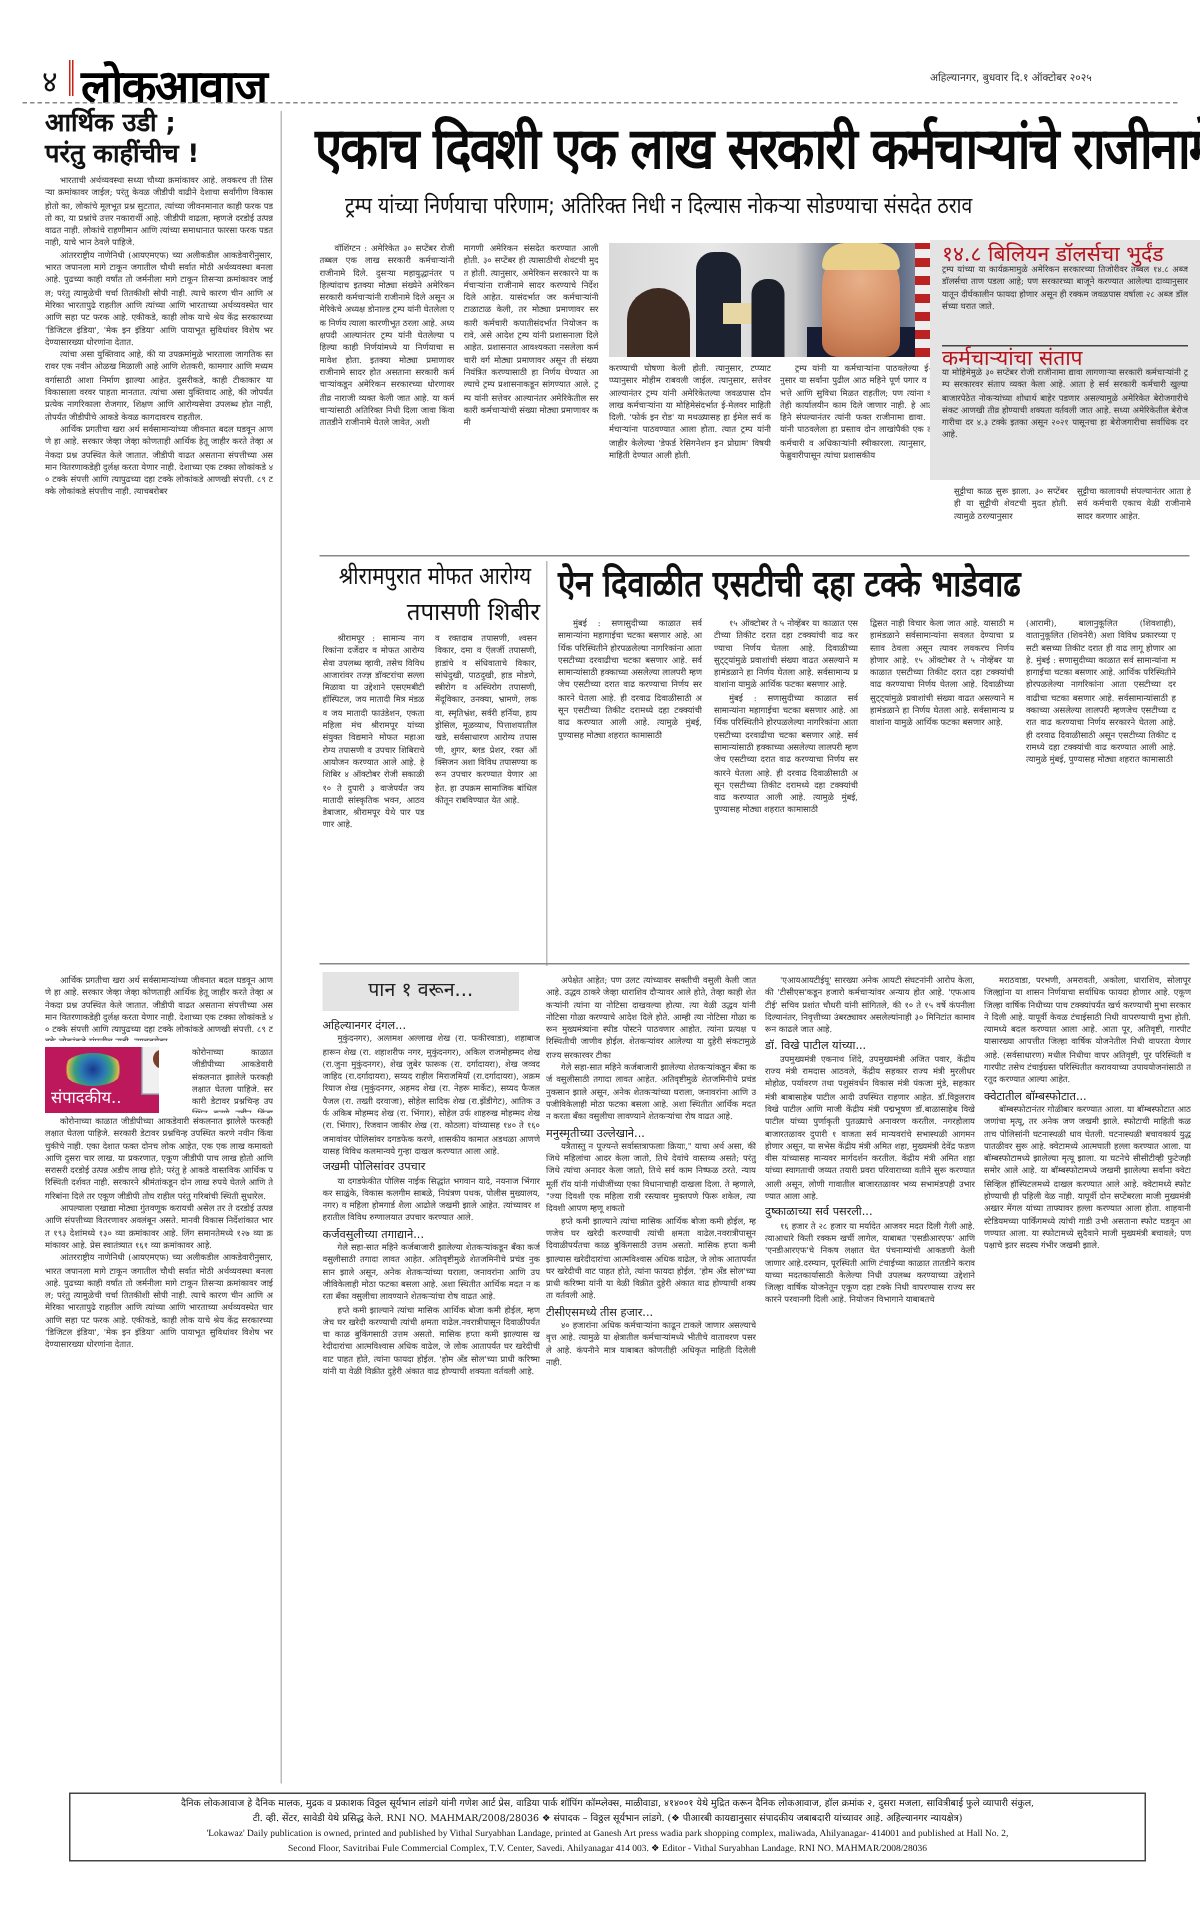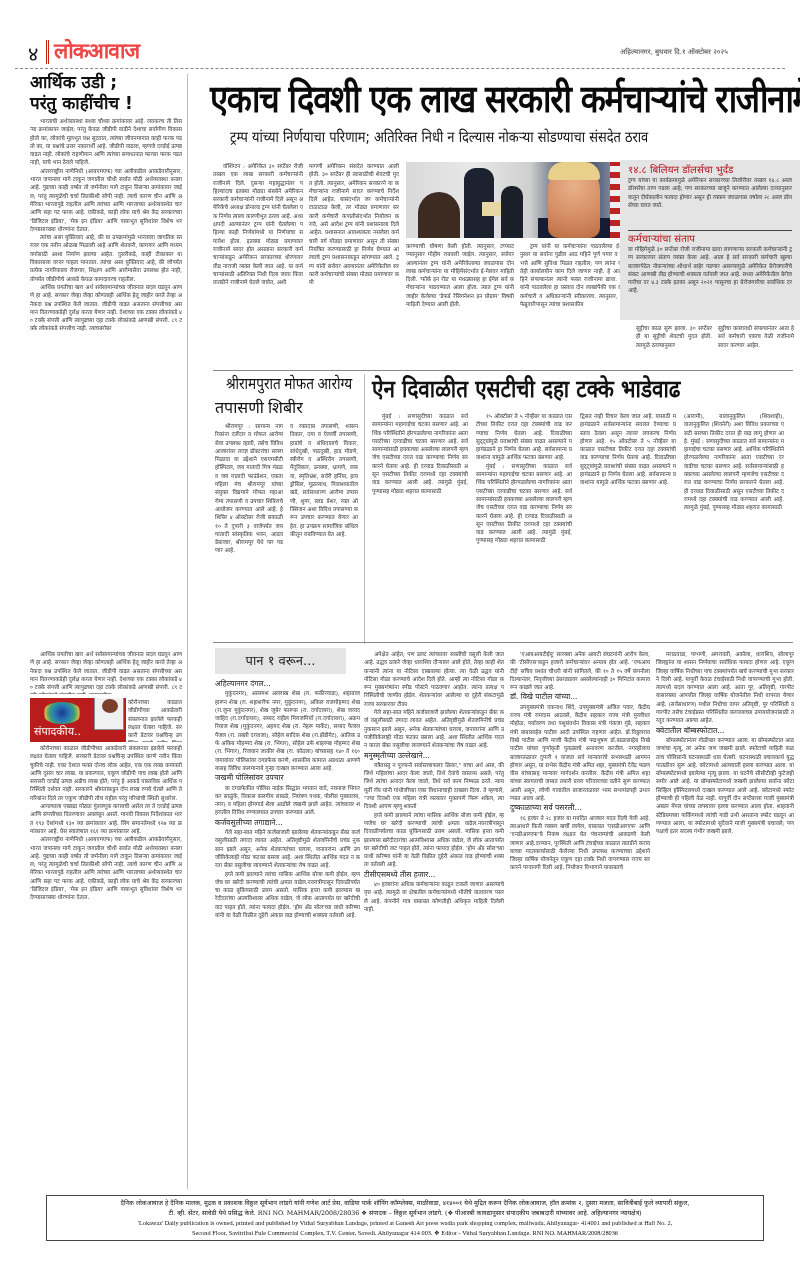--- a/index.html
+++ b/index.html
@@ -3,44 +3,44 @@
 <meta charset="utf-8">
 <style>
   *{box-sizing:border-box;margin:0;padding:0;}
   html,body{width:800px;height:1271px;background:#fff;overflow:hidden;}
   body{font-family:"DejaVu Serif",serif;color:#222;position:relative;}
   .abs{position:absolute;}
   .txt{font-size:5.6px;line-height:8.3px;color:#333;text-align:justify;overflow:hidden;word-break:break-all;}
   .txt p{text-indent:10px;}
   .mast-num{left:28px;top:40px;font-size:20px;font-family:"DejaVu Sans",sans-serif;color:#111;}
   .mast-bar{left:46px;top:40px;width:3px;height:24px;border-left:1px solid #c21;border-right:1px solid #c21;}
-  .mast-logo{left:54px;top:36px;font-size:21px;font-weight:bold;color:#ef4444;font-family:Liberation Sans, sans-serif;letter-spacing:-1px;}
+  .mast-logo{left:54px;top:36px;font-size:30px;font-weight:bold;color:#000000;font-family:Liberation Sans, sans-serif;letter-spacing:-1px;}
   .dateline{left:620px;top:47px;font-size:7px;color:#333;font-family:"DejaVu Sans",sans-serif;}
   .dotline{left:15px;top:68px;width:770px;border-top:1px dashed #888;}
   .ed-head{left:30px;top:72px;width:150px;text-align:left;font-size:17px;font-weight:bold;font-family:"DejaVu Sans",sans-serif;line-height:21px;color:#111;}
   .main-head{left:210px;top:76px;width:580px;font-size:38px;font-weight:bold;font-family:"DejaVu Sans",sans-serif;color:#0a0a0a;letter-spacing:-1.5px;transform:scaleX(.86);transform-origin:left;white-space:nowrap;line-height:46px;}
   .sub-head{left:230px;top:126px;width:570px;font-size:15px;font-family:"DejaVu Sans",sans-serif;color:#111;white-space:nowrap;transform:scaleX(.86);transform-origin:left;}
   .vrule{border-left:1px solid #bbb;}
   .hrule{border-top:1px solid #888;}
   .photo{left:406px;top:162px;width:226px;height:76px;background:linear-gradient(90deg,#d9d9d9 0%,#e8e8e8 30%,#cfcfcf 55%,#233250 75%,#b0b8c8 100%);overflow:hidden;}
   .photo .woman{position:absolute;left:12px;top:30px;width:42px;height:46px;border-radius:22px 22px 0 0;background:#3d2b22;}
   .photo .woman2{position:absolute;left:58px;top:6px;width:30px;height:70px;background:#1d2230;border-radius:12px 12px 0 0;}
   .photo .paper{position:absolute;left:76px;top:40px;width:22px;height:14px;background:#e6d7a5;}
   .photo .man{position:absolute;left:95px;top:24px;width:22px;height:52px;background:#1a1f2a;border-radius:10px 10px 0 0;}
   .photo .face{position:absolute;left:142px;top:2px;width:52px;height:74px;border-radius:26px 26px 10px 10px;background:radial-gradient(circle at 50% 30%,#e8b089 0%,#d38a60 60%,#b86b42 100%);}
   .photo .hair{position:absolute;left:142px;top:0;width:52px;height:18px;border-radius:20px 20px 4px 4px;background:#e8cf8a;}
   .photo .suit{position:absolute;left:132px;top:56px;width:72px;height:20px;background:#161c33;}
   .photo .flag{position:absolute;left:204px;top:0;width:22px;height:76px;background:repeating-linear-gradient(0deg,#b22 0 6px,#eee 6px 12px);}
   .sidebox{left:620px;top:160px;width:180px;height:160px;background:#e4e4e4;padding:4px 8px;}
-  .sb-title{font-size:10px;color:#b5121b;font-family:"DejaVu Sans",sans-serif;line-height:12px;}
+  .sb-title{font-size:14px;color:#b5121b;font-family:"DejaVu Sans",sans-serif;line-height:12px;}
   .sb-div{border-top:1px solid #444;margin:4px 0 2px;}
   .headline2{font-family:"DejaVu Sans",sans-serif;font-weight:bold;color:#111;white-space:nowrap;}
   .box-head{left:215px;top:648px;width:131px;height:26px;background:#e4e4e4;font-size:13px;text-align:center;line-height:26px;font-family:"DejaVu Sans",sans-serif;}
   .sub{font-size:7.5px;color:#222;font-family:"DejaVu Sans",sans-serif;margin:2px 0 1px;}
-  .editorial{left:30px;top:698px;width:96px;height:44px;background:#b91c1c;overflow:hidden;text-decoration:underline;}
+  .editorial{left:30px;top:698px;width:76px;height:44px;background:#be185d;overflow:hidden;text-decoration:underline;}
   .editorial .feather{position:absolute;left:12px;top:4px;width:40px;height:22px;border-radius:50%;background:radial-gradient(circle,#1a3a8f 0%,#2b7ab5 35%,#3aa07a 55%,#d8b94a 75%,transparent 80%);}
   .editorial .label{position:absolute;left:4px;bottom:4px;font-size:11px;color:#fff;font-family:"DejaVu Sans",sans-serif;}
   .editorial .ink{position:absolute;left:64px;top:-2px;width:30px;height:34px;background:#f0f0f0;border:1px solid #889;}
   .editorial .ink:after{content:"";position:absolute;left:7px;top:2px;width:16px;height:14px;border-radius:50%;background:#7a3f2b;}
   .footer{left:46px;top:1195px;width:718px;height:46px;border:1px solid #444;text-align:center;font-size:6.3px;line-height:10px;color:#111;padding-top:2px;}
 </style>
 </head>
 <body>
 
 <div class="abs mast-num">४</div>
@@ -106,21 +106,21 @@
   <div class="txt" style="height:50px;">ट्रम्प यांच्या या कार्यक्रमामुळे अमेरिकन सरकारच्या तिजोरीवर तब्बल १४.८ अब्ज डॉलर्सचा ताण पडला आहे; पण सरकारच्या बाजूने करण्यात आलेल्या दाव्यानुसार यातून दीर्घकालीन फायदा होणार असून ही रक्कम जवळपास वर्षाला २८ अब्ज डॉलर्सच्या घरात जाते.</div>
   <div class="sb-div"></div>
   <div class="sb-title">कर्मचाऱ्यांचा संताप</div>
   <div class="txt" style="height:60px;">या मोहिमेमुळे ३० सप्टेंबर रोजी राजीनामा द्यावा लागणाऱ्या सरकारी कर्मचाऱ्यांनी ट्रम्प सरकारवर संताप व्यक्त केला आहे. आता हे सर्व सरकारी कर्मचारी खुल्या बाजारपेठेत नोकऱ्यांच्या शोधार्थ बाहेर पडणार असल्यामुळे अमेरिकेत बेरोजगारीचे संकट आणखी तीव्र होण्याची शक्यता वर्तवली जात आहे. सध्या अमेरिकेतील बेरोजगारीचा दर ४.३ टक्के इतका असून २०२१ पासूनचा हा बेरोजगारीचा सर्वाधिक दर आहे.</div>
 </div>
 <div class="abs txt" style="left:636px;top:324px;width:76px;height:28px;"><span>सुट्टीचा काळ सुरू झाला. ३० सप्टेंबर ही या सुट्टीची शेवटची मुदत होती. त्यामुळे ठरल्यानुसार</span></div>
 <div class="abs txt" style="left:718px;top:324px;width:76px;height:28px;"><span>सुट्टीचा कालावधी संपल्यानंतर आता हे सर्व कर्मचारी एकाच वेळी राजीनामे सादर करणार आहेत.</span></div>
 
 <div class="abs hrule" style="left:213px;top:370px;width:580px;"></div>
 
-<div class="abs headline2" style="left:215px;top:372px;width:145px;text-align:left;font-size:16px;line-height:24px;font-weight:normal;font-family:Liberation Serif, serif;">
+<div class="abs headline2" style="left:215px;top:372px;width:145px;text-align:right;font-size:16px;line-height:24px;font-weight:normal;">
   <div style="transform:scaleX(.85);">श्रीरामपुरात मोफत आरोग्य</div>
   <div>तपासणी शिबीर</div>
 </div>
 <div class="abs txt" style="left:215px;top:422px;width:68px;height:210px;">
     <p>श्रीरामपूर : सामान्य नागरिकांना दर्जेदार व मोफत आरोग्यसेवा उपलब्ध व्हावी, तसेच विविध आजारांवर तज्ज्ञ डॉक्टरांचा सल्ला मिळावा या उद्देशाने एसएमबीटी हॉस्पिटल, जय मातादी मित्र मंडळ व जय मातादी फाउंडेशन, एकता महिला मंच श्रीरामपूर यांच्या संयुक्त विद्यमाने मोफत महाआरोग्य तपासणी व उपचार शिबिराचे आयोजन करण्यात आले आहे. हे शिबिर ४ ऑक्टोबर रोजी सकाळी १० ते दुपारी ३ वाजेपर्यंत जय मातादी सांस्कृतिक भवन, आठवडेबाजार, श्रीरामपूर येथे पार पडणार आहे.</p>
   </div>
 <div class="abs txt" style="left:290px;top:422px;width:68px;height:210px;"><span>व रक्तदाब तपासणी, श्वसन विकार, दमा व ऍलर्जी तपासणी, हाडांचे व संधिवाताचे विकार, सांधेदुखी, पाठदुखी, हाड मोडणे, स्त्रीरोग व अस्थिरोग तपासणी, मेंदूविकार, उनक्या, भ्रामणे, लकवा, स्मृतिभ्रंश, सर्वरी हर्निया, हायड्रोसिल, मूळव्याध, पित्ताशयातील खडे, सर्वसाधारण आरोग्य तपासणी, शुगर, ब्लड प्रेशर, रक्त ऑक्सिजन अशा विविध तपासण्या करून उपचार करण्यात येणार आहेत. हा उपक्रम सामाजिक बांधिलकीतून राबविण्यात येत आहे.</span></div>
 <div class="abs vrule" style="left:364px;top:374px;height:270px;"></div>
 
 <div class="abs headline2" style="left:372px;top:372px;width:420px;font-size:24px;line-height:34px;transform:scaleX(.86);transform-origin:left;">ऐन दिवाळीत एसटीची दहा टक्के भाडेवाढ</div>

